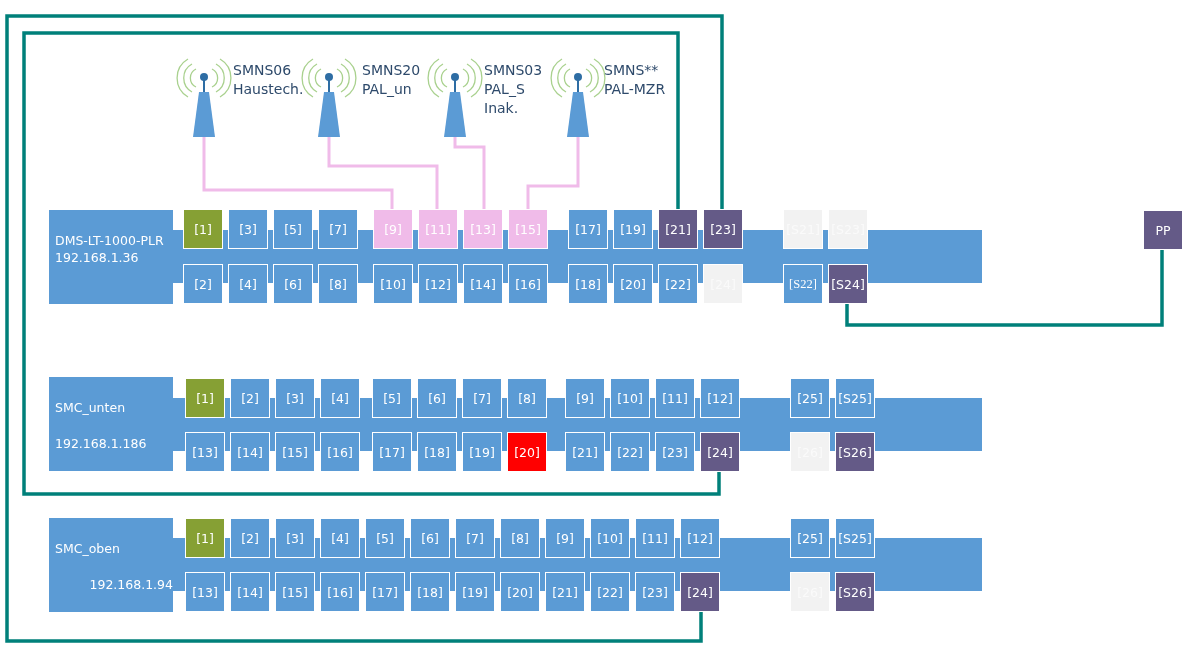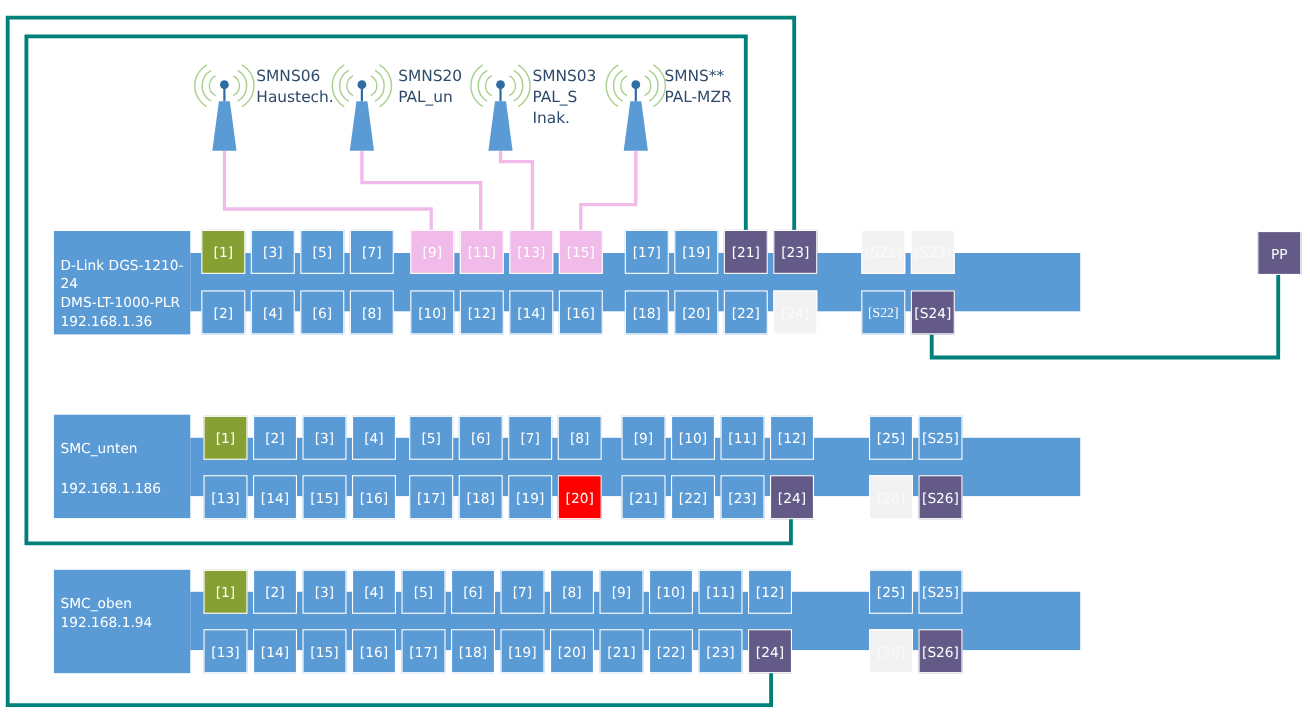--- a/index.html
+++ b/index.html
@@ -92,21 +92,20 @@
     </svg>
     <div class="ant-label" style="left:604px;top:61px;">
       <div>SMNS**</div>
       <div>PAL-MZR</div>
     </div>
   </div>
 
 <div id="switches">
     <div class="band" style="left:173px;top:230px;width:809px;height:53px;"></div>
     <div class="sw-label" style="left:49px;top:210px;width:124px;height:94px;padding-top:22px;">
-      <div>D-Link DGS-1210-24</div>
       <div>DMS-LT-1000-PLR</div>
       <div>192.168.1.36</div>
     </div>
     <div class="port green" style="left:183px;top:209px;">
       <span>[1]</span>
     </div>
     <div class="port" style="left:228px;top:209px;">
       <span>[3]</span>
     </div>
     <div class="port" style="left:273px;top:209px;">
@@ -272,21 +271,21 @@
     </div>
     <div class="port grey" style="left:790px;top:432px;">
       <span>[26]</span>
     </div>
     <div class="port purple" style="left:835px;top:432px;">
       <span>[S26]</span>
     </div>
     <div class="band" style="left:173px;top:538px;width:809px;height:53px;"></div>
     <div class="sw-label" style="left:49px;top:518px;width:124px;height:94px;padding-top:22px;">
       <div>SMC_oben</div>
-      <div style="">192.168.1.94</div>
+      <div style="margin-top:19px;text-align:right;">192.168.1.94</div>
     </div>
     <div class="port green" style="left:185px;top:518px;">
       <span>[1]</span>
     </div>
     <div class="port" style="left:230px;top:518px;">
       <span>[2]</span>
     </div>
     <div class="port" style="left:275px;top:518px;">
       <span>[3]</span>
     </div>

